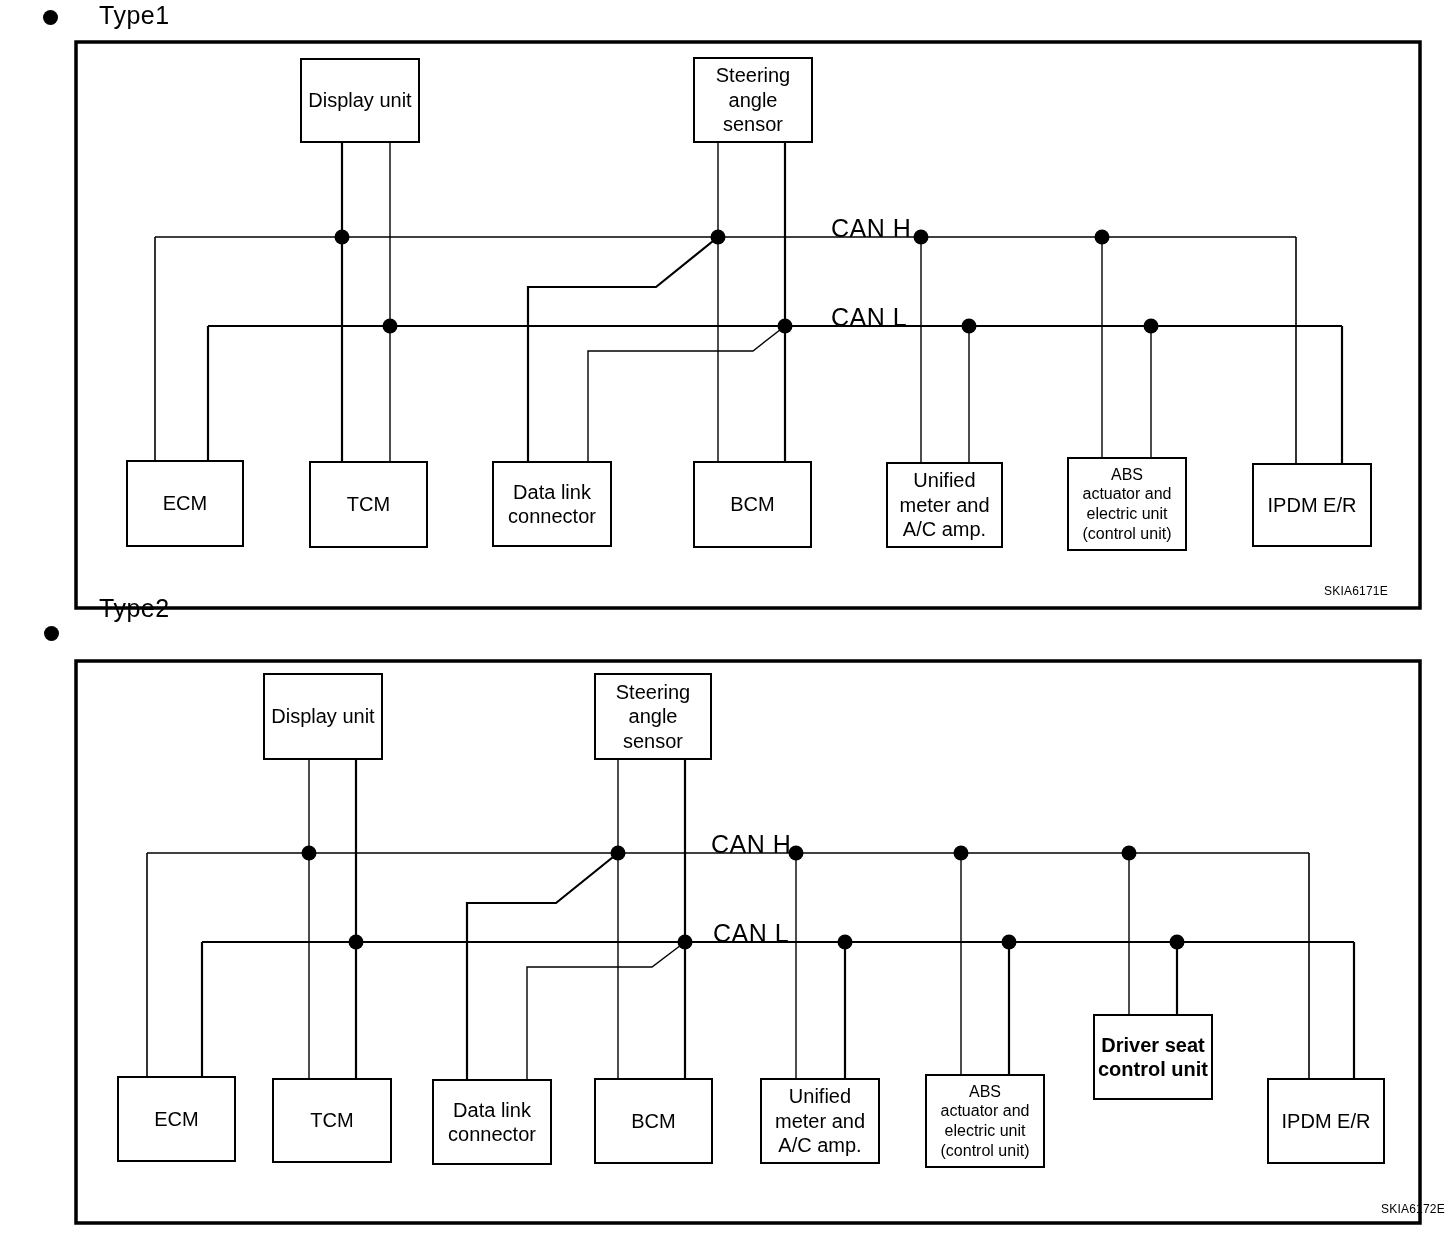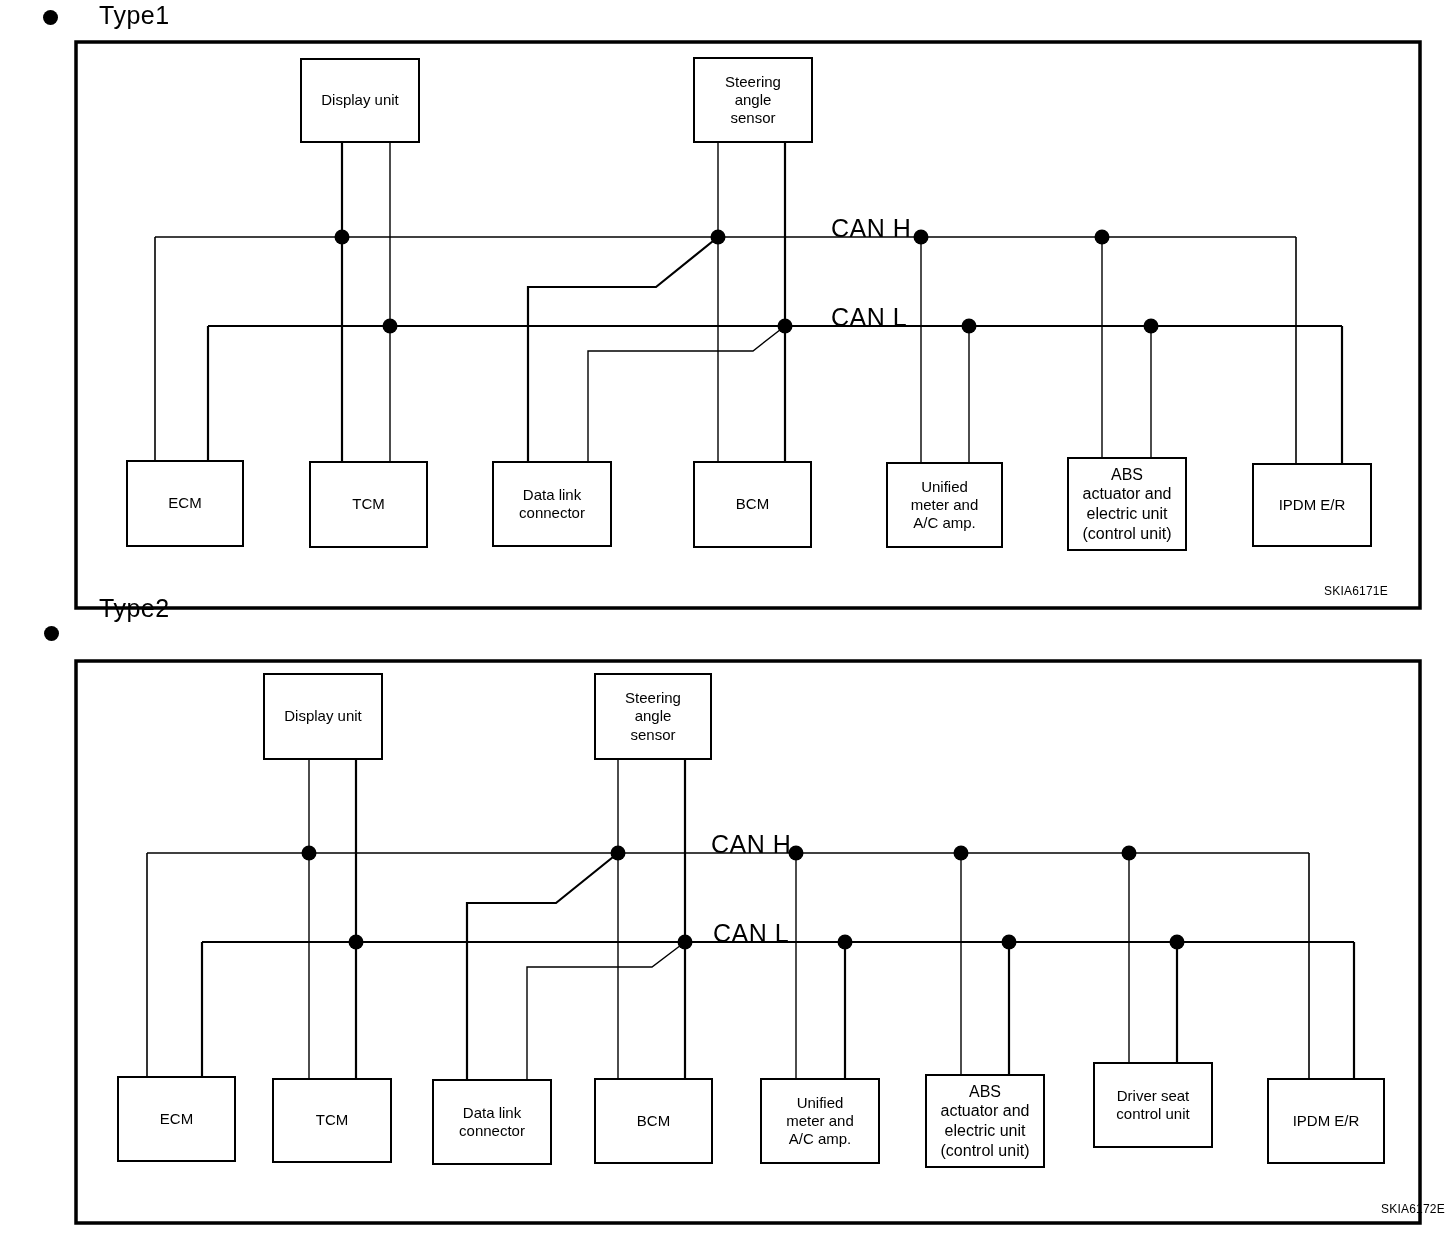--- a/index.html
+++ b/index.html
@@ -10,21 +10,21 @@
   svg.wiring { position:absolute; left:0; top:0; }
   .frame { fill:none; stroke:#000; stroke-width:3.5; }
   .bus-h { fill:none; stroke:#000; stroke-width:1.6; }
   .bus-l { fill:none; stroke:#000; stroke-width:2.2; }
   .wire  { fill:none; stroke:#000; stroke-width:1.4; }
   .wire2 { fill:none; stroke:#000; stroke-width:2.2; }
   .dot   { fill:#000; stroke:none; }
   .node {
     position:absolute; box-sizing:border-box; border:2px solid #000; background:#fff;
     display:flex; align-items:center; justify-content:center; text-align:center;
-    font-size:15px; line-height:1.22; white-space:pre-line; padding:2px;
+    font-size:20px; line-height:1.22; white-space:pre-line; padding:2px;
   }
   .section-title { position:absolute; font-size:25px; letter-spacing:0.5px; }
   .bullet { position:absolute; width:15px; height:15px; border-radius:50%; background:#000; }
   .bus-label { position:absolute; font-size:25px; letter-spacing:0.5px; }
   .figure-code { position:absolute; font-size:12px; letter-spacing:0.2px; }
 </style>
 </head>
 <body>
 
 <div class="page">
@@ -139,21 +139,21 @@
   <div class="node" style="left:432px; top:1079px; width:120px; height:86px;">Data link
 connector</div>
   <div class="node" style="left:594px; top:1078px; width:119px; height:86px;">BCM</div>
   <div class="node" style="left:760px; top:1078px; width:120px; height:86px;">Unified
 meter and
 A/C amp.</div>
   <div class="node" style="left:925px; top:1074px; width:120px; height:94px; font-size:16px;">ABS
 actuator and
 electric unit
 (control unit)</div>
-  <div class="node" style="left:1093px; top:1062px; width:120px; height:86px;">Driver seat
+  <div class="node" style="left:1093px; top:1014px; width:120px; height:86px;font-weight:bold;">Driver seat
 control unit</div>
   <div class="node" style="left:1267px; top:1078px; width:118px; height:86px;">IPDM E/R</div>
 
   <div class="bus-label" style="left:711px; top:830px;">CAN H</div>
   <div class="bus-label" style="left:713px; top:919px;">CAN L</div>
   <div class="figure-code" style="left:1381px; top:1202px;">SKIA6172E</div>
 
 </div>
 
 </body></html>

